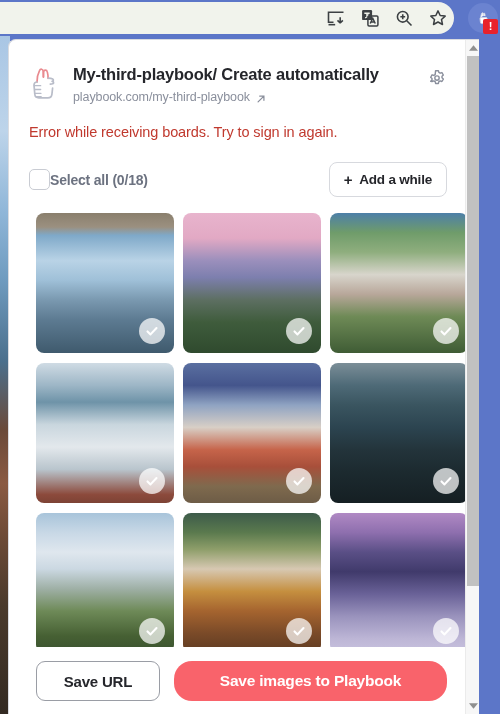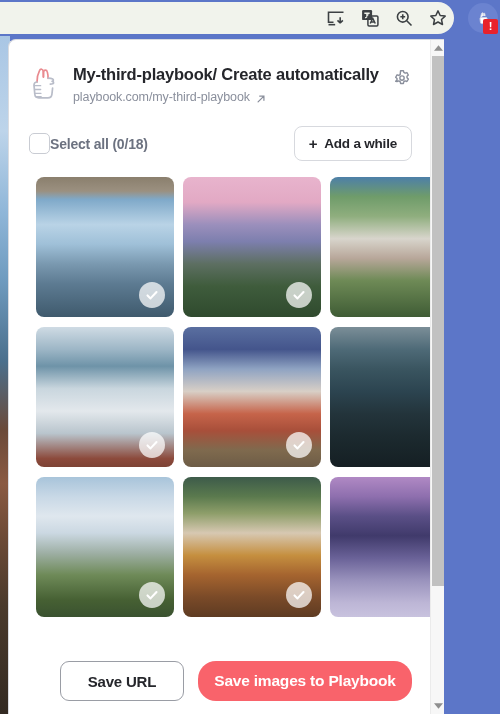--- a/index.html
+++ b/index.html
@@ -50,21 +50,21 @@
     position: absolute; right: 0px; bottom: -1px;
     width: 15px; height: 15px; border-radius: 2px;
     background: #e8222b; color: #fff;
     font-size: 11px; font-weight: bold; line-height: 15px;
     text-align: center;
   }
 
   
   #popup {
     position: absolute; left: 8px; top: 39px;
-    width: 436px; height: 675px;
+    width: 471px; height: 675px;
     background: #ffffff;
     border-top-left-radius: 8px;
     border: 1px solid #d9dbe0;
     border-bottom: none; border-right: none;
     overflow: hidden;
     z-index: 10;
   }
   #popup-scroll {
     position: absolute; inset: 0 14px 0 0;
     padding: 0;
@@ -155,21 +155,20 @@
     padding: 0 18px 0 27px; gap: 14px;
     border-top: 1px solid transparent;
     z-index: 20;
   }
   #save-url-btn {
     width: 124px; height: 40px;
     border: 1px solid #9a9da5; border-radius: 9px;
     background: #fff; color: #25262b;
     font-size: 15px; font-weight: bold; letter-spacing: -0.2px;
     font-family: "Liberation Sans", sans-serif;
-    margin-left: 24px;
   }
   #save-images-btn {
     flex: 1; height: 40px;
     border: none; border-radius: 18px;
     background: #f9636b; color: #fff;
     font-size: 15.5px; font-weight: bold; letter-spacing: -0.2px;
     font-family: "Liberation Sans", sans-serif;
   }
 
   
@@ -262,20 +261,21 @@
       </div>
 
       <span id="gear-btn">
         <svg viewBox="0 0 24 24" fill="none" stroke="currentColor" stroke-width="1.7">
           <path d="M10.3 3.2h3.4l.5 2.1 1.6.9 2.1-.7 1.7 2.9-1.6 1.5v1.9l1.6 1.5-1.7 2.9-2.1-.7-1.6.9-.5 2.1h-3.4l-.5-2.1-1.6-.9-2.1.7L4.4 16l1.6-1.5v-1.9L4.4 11.1l1.7-2.9 2.1.7 1.6-.9z" stroke-linejoin="round"></path>
           <circle cx="12" cy="12" r="2.6"></circle>
         </svg>
       </span>
     </div>
 
+    <div id="error-msg">Error while receiving boards. Try to sign in again.</div>
 
     <div id="select-row">
       <div id="select-all-checkbox"></div>
       <div id="select-all-label">Select all (0/18)</div>
       <button id="add-note-btn">
         <span id="add-note-plus">+</span>
         <span>Add a while</span>
       </button>
     </div>
 

